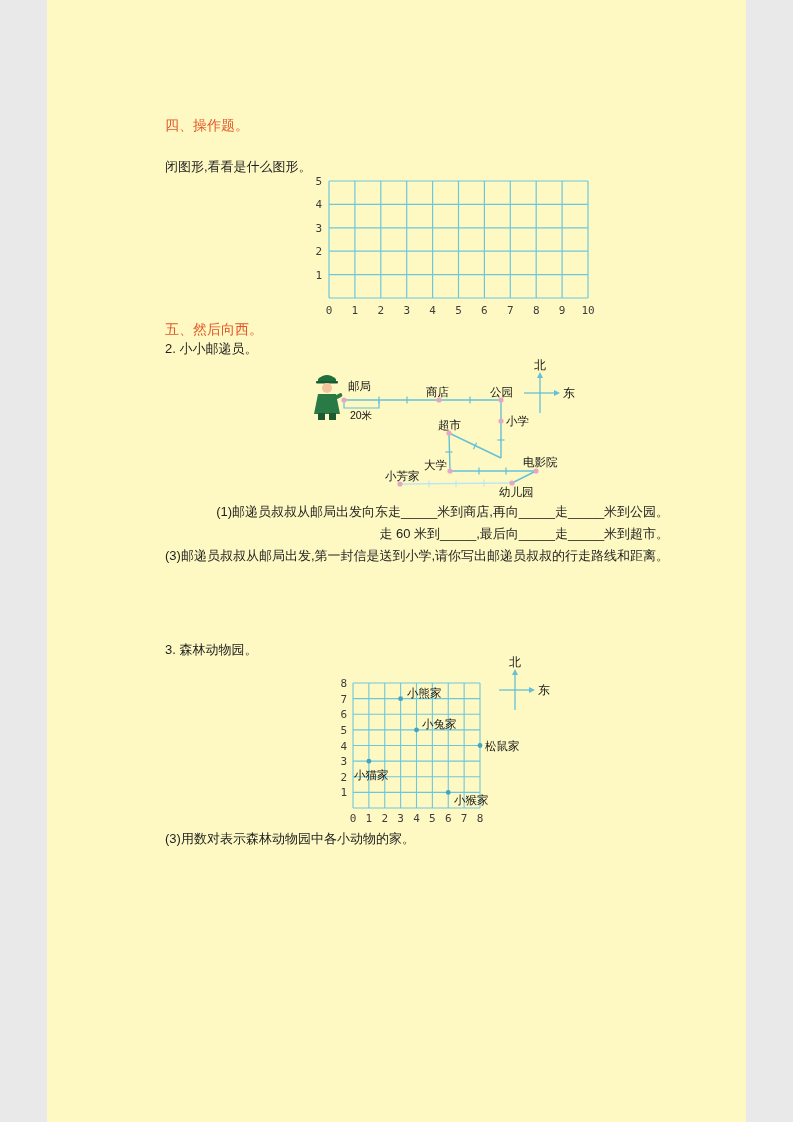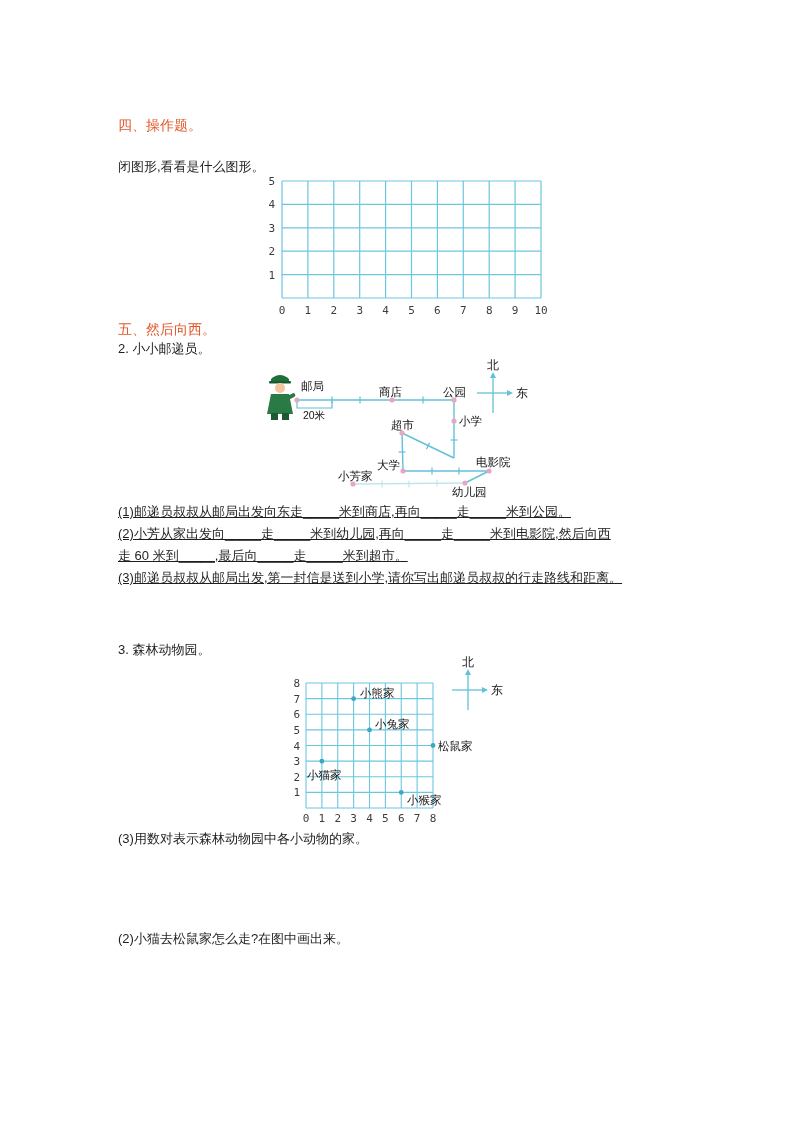--- a/index.html
+++ b/index.html
@@ -1,31 +1,32 @@
 <!DOCTYPE html>
 <html><head>
 <meta charset="utf-8">
 <style>
   html,body{margin:0;padding:0;background:#e9e9e9;}
   .page{
-    position:relative;width:793px;height:1122px;margin:0 auto;
-    background:#ffffff;overflow:hidden;
+    position:relative;width:699px;height:1122px;margin:0 auto;
+    background:#fef9c3;overflow:hidden;
     font-family:"Liberation Sans","DejaVu Sans",sans-serif;
     color:#1f1f1f;
+    text-align:right;
   }
   .heading{
     position:absolute;font-size:14px;line-height:18px;color:#e2572a;
     white-space:nowrap;font-weight:400;
   }
   .body-line{
     position:absolute;font-size:13px;line-height:18px;color:#1f1f1f;
     white-space:nowrap;
   }
   .line-block{position:absolute;font-size:13px;color:#1f1f1f;}
-  .line-block .tline{height:22px;line-height:22px;white-space:nowrap;text-decoration:underline;}
+  .line-block .tline{height:22px;line-height:22px;white-space:nowrap;}
   .fig{position:absolute;}
   text.axis{font:11px "DejaVu Sans Mono",monospace;fill:#3c3c3c;}
   text.maplabel{font:11.5px "Liberation Sans","DejaVu Sans",sans-serif;fill:#141414;}
   text.compass{font:12px "Liberation Sans","DejaVu Sans",sans-serif;fill:#141414;}
   text.scale{font:10.5px "Liberation Sans","DejaVu Sans",sans-serif;fill:#141414;}
 </style>
 </head>
 <body>
 
 <div class="page">
@@ -123,21 +124,20 @@
       <line x1="493" y1="413" x2="493" y2="377" stroke="#63c0d8" stroke-width="1.3"></line>
       <line x1="477" y1="393" x2="508" y2="393" stroke="#63c0d8" stroke-width="1.3"></line>
       <path d="M493,372 l-3,6 l6,0 z" fill="#63c0d8"></path>
       <path d="M513,393 l-6,-3 l0,6 z" fill="#63c0d8"></path>
       <text x="493" y="369" class="compass" text-anchor="middle">北</text>
       <text x="516" y="397" class="compass" text-anchor="start">东</text>
     </svg>
 
   <div class="line-block" style="left:118px;top:501px">
     <div class="tline">(1)邮递员叔叔从邮局出发向东走_____米到商店,再向_____走_____米到公园。</div>
-    <div class="tline">(2)小芳从家出发向_____走_____米到幼儿园,再向_____走_____米到电影院,然后向西</div>
     <div class="tline">走 60 米到_____,最后向_____走_____米到超市。</div>
     <div class="tline">(3)邮递员叔叔从邮局出发,第一封信是送到小学,请你写出邮递员叔叔的行走路线和距离。</div>
   </div>
 
   <div class="body-line" style="left:118px;top:641px">3. 森林动物园。</div>
 
   <svg id="zoo-svg" class="fig" style="left:285px;top:650px" width="235" height="182" viewBox="285 650 235 182">
       <line x1="306" y1="683" x2="306" y2="808" stroke="#6cc6de" stroke-width="1.1"></line>
       <line x1="321.875" y1="683" x2="321.875" y2="808" stroke="#6cc6de" stroke-width="1.1"></line>
       <line x1="337.75" y1="683" x2="337.75" y2="808" stroke="#6cc6de" stroke-width="1.1"></line>
@@ -185,15 +185,14 @@
       <text x="407" y="804" class="maplabel" text-anchor="start">小猴家</text>
       <line x1="468" y1="710" x2="468" y2="674" stroke="#63c0d8" stroke-width="1.3"></line>
       <line x1="452" y1="690" x2="483" y2="690" stroke="#63c0d8" stroke-width="1.3"></line>
       <path d="M468,669 l-3,6 l6,0 z" fill="#63c0d8"></path>
       <path d="M488,690 l-6,-3 l0,6 z" fill="#63c0d8"></path>
       <text x="468" y="666" class="compass" text-anchor="middle">北</text>
       <text x="491" y="694" class="compass" text-anchor="start">东</text>
     </svg>
 
   <div class="body-line" style="left:118px;top:830px">(3)用数对表示森林动物园中各小动物的家。</div>
-  <div class="body-line" style="left:118px;top:930px">(2)小猫去松鼠家怎么走?在图中画出来。</div>
 
 </div>
 
 </body></html>

